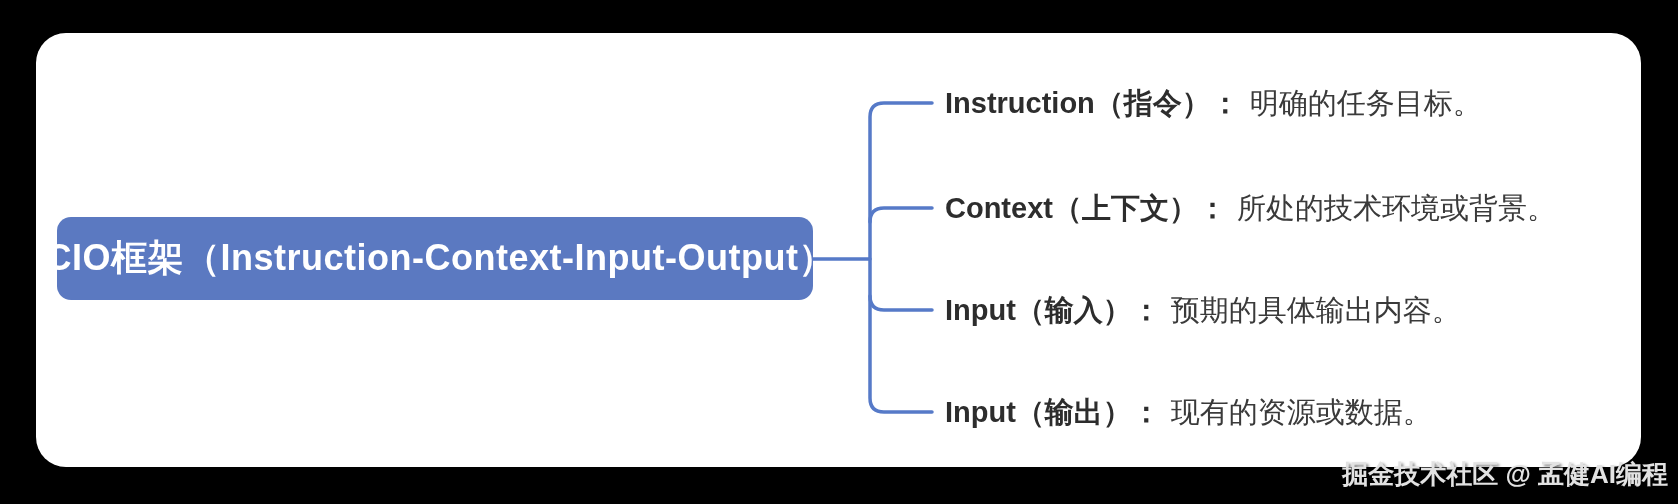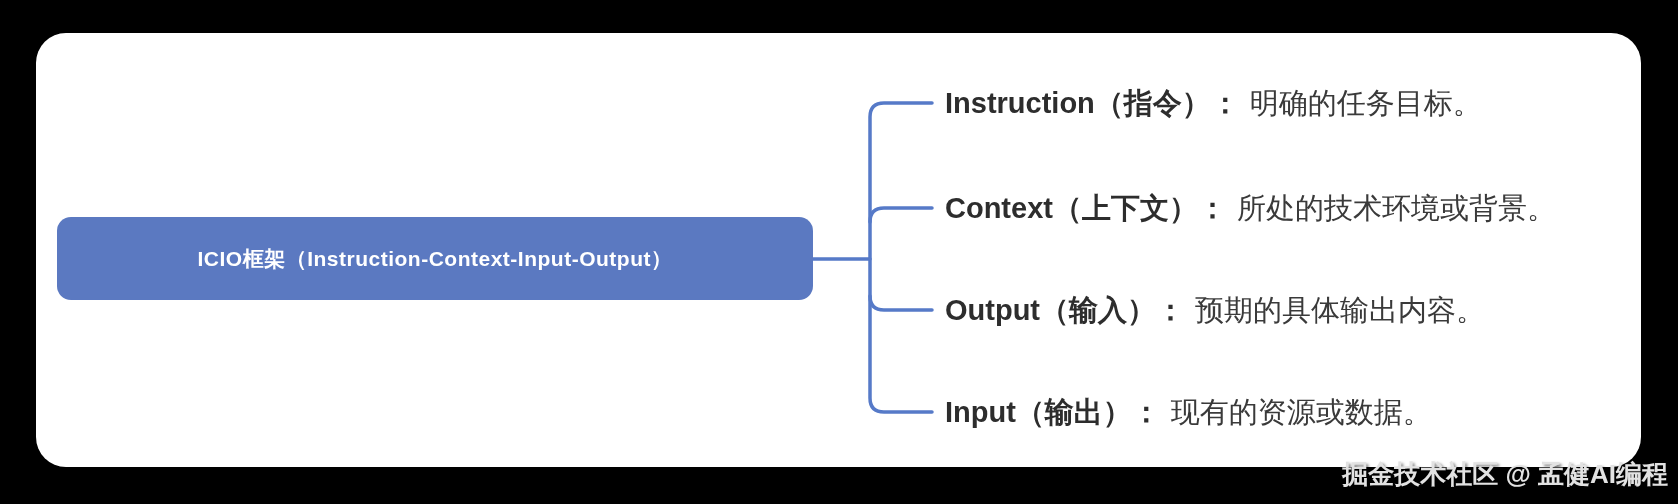--- a/index.html
+++ b/index.html
@@ -34,21 +34,21 @@
   }
   .root-node{
     position:absolute;
     left:57px;top:217px;
     width:756px;height:83px;
     background:var(--node-fill);
     border-radius:14px;
     display:flex;align-items:center;justify-content:center;
     color:#ffffff;
     font-weight:bold;
-    font-size:21px;
+    font-size:36px;
     letter-spacing:0.5px;
     white-space:nowrap;
   }
   .branch-row{
     position:absolute;
     left:945px;
     transform:translateY(-50%);
     white-space:nowrap;
     font-size:29px;
     line-height:1.2;
@@ -96,20 +96,20 @@
 
 <div class="branch-row row-1">
   <span class="term">Instruction（指令）：</span><span class="desc">明确的任务目标。</span>
 </div>
 
 <div class="branch-row row-2">
   <span class="term">Context（上下文）：</span><span class="desc">所处的技术环境或背景。</span>
 </div>
 
 <div class="branch-row row-3">
-  <span class="term">Output（输入）：</span><span class="desc">预期的具体输出内容。</span>
+  <span class="term">Input（输入）：</span><span class="desc">预期的具体输出内容。</span>
 </div>
 
 <div class="branch-row row-4">
   <span class="term">Input（输出）：</span><span class="desc">现有的资源或数据。</span>
 </div>
 
 <div class="watermark">掘金技术社区 @ 孟健AI编程</div>
 
 </body></html>

